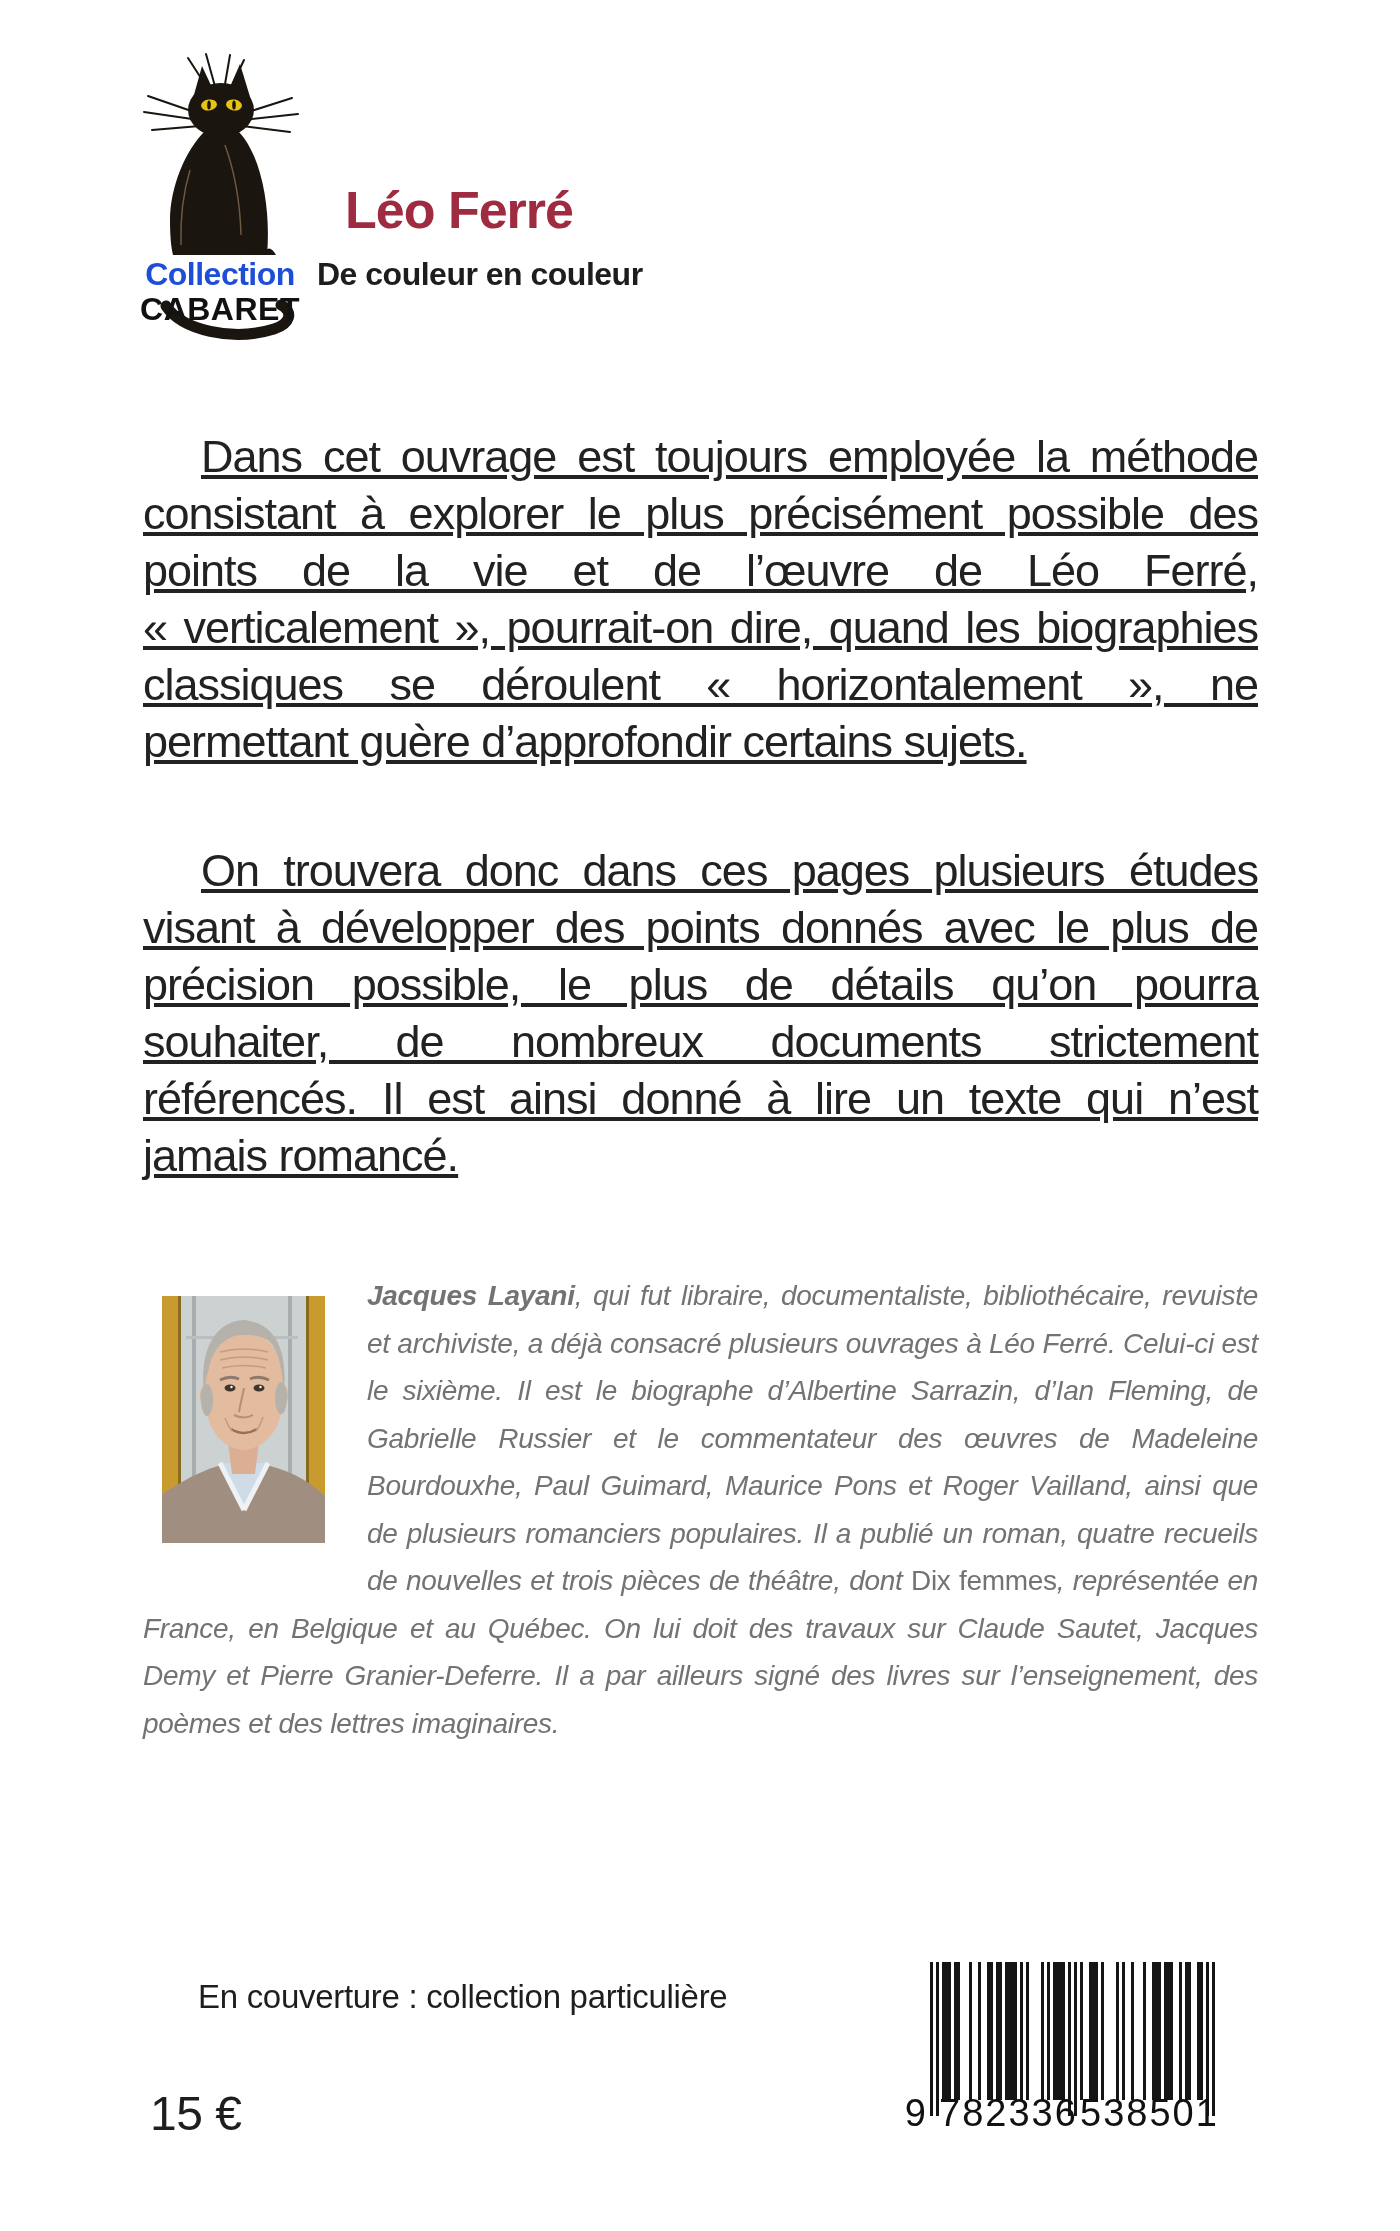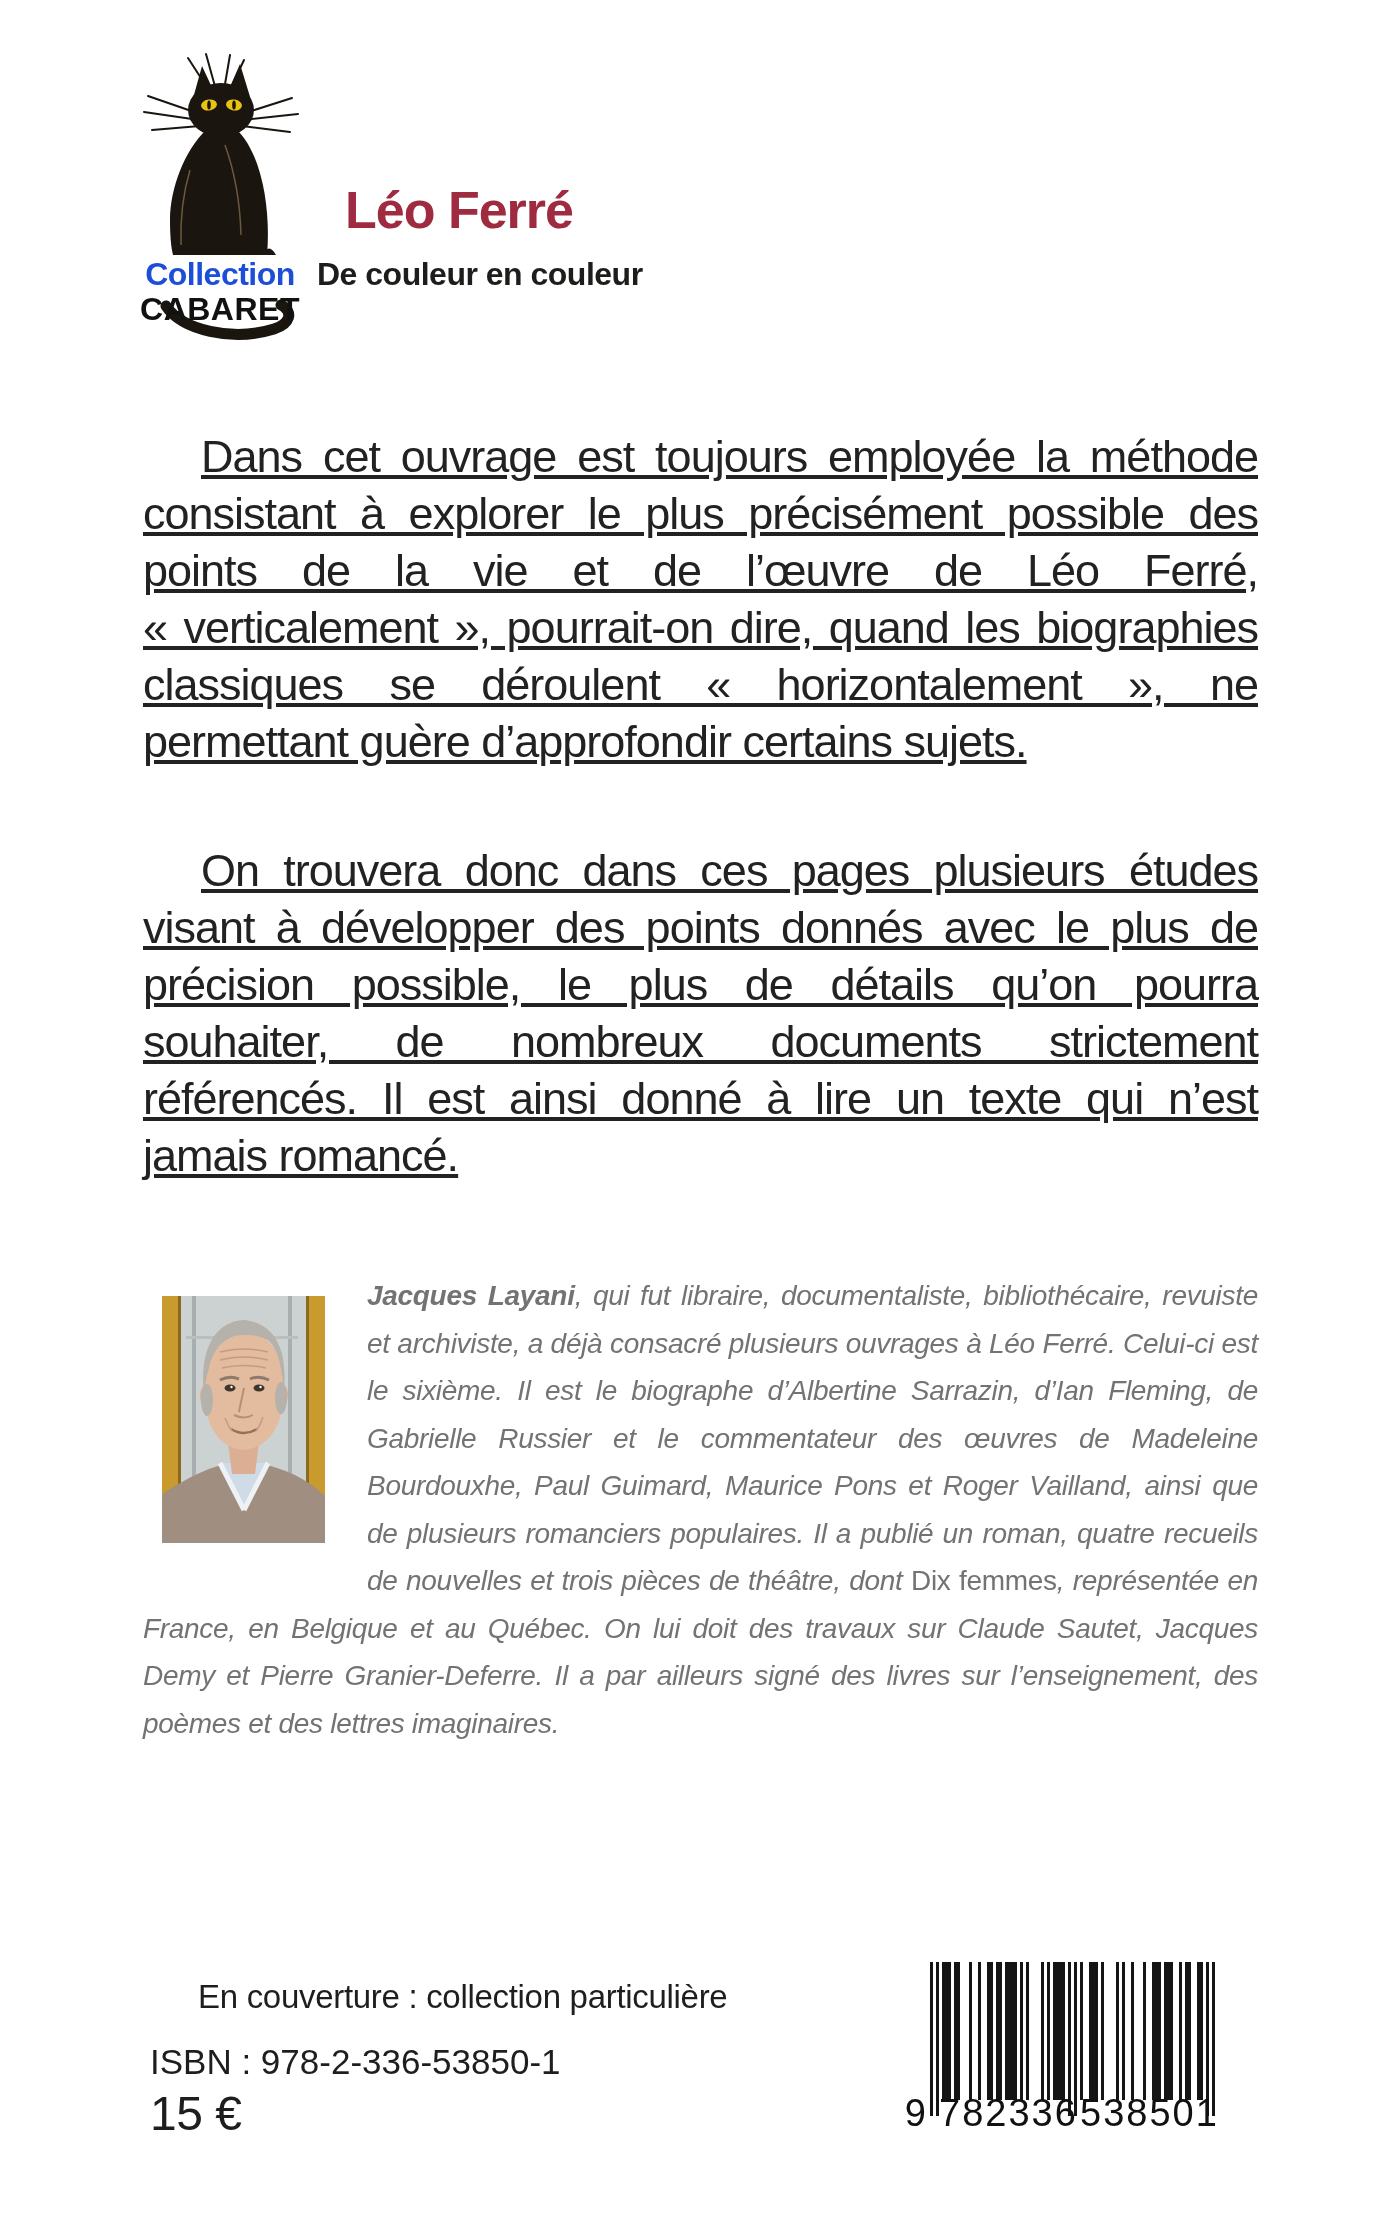--- a/index.html
+++ b/index.html
@@ -164,21 +164,20 @@
         <circle cx="98.5" cy="91" r="1.2" fill="#fff"></circle>
 
         <path d="M82,92 C80,102 78,110 77,116 M72,119 Q82,124 91,119" stroke="#b98e72" stroke-width="2" fill="none"></path>
         <path d="M69,133 Q82,141 95,133" stroke="#9b6e58" stroke-width="2.5" fill="none"></path>
         <path d="M63,122 Q66,130 70,135 M101,121 Q98,130 94,135" stroke="#c79a7e" stroke-width="1.5" fill="none"></path>
       </svg>
     </span><span class="bio-name">Jacques Layani</span><span>, qui fut libraire, documentaliste, bibliothécaire, revuiste et archiviste, a déjà consacré plusieurs ouvrages à Léo Ferré. Celui-ci est le sixième. Il est le biographe d’Albertine Sarrazin, d’Ian Fleming, de Gabrielle Russier et le commentateur des œuvres de Madeleine Bourdouxhe, Paul Guimard, Maurice Pons et Roger Vailland, ainsi que de plusieurs romanciers populaires. Il a publié un roman, quatre recueils de nouvelles et trois pièces de théâtre, dont </span><span class="upright">Dix femmes</span><span>, représentée en France, en Belgique et au Québec. On lui doit des travaux sur Claude Sautet, Jacques Demy et Pierre Granier-Deferre. Il a par ailleurs signé des livres sur l’enseignement, des poèmes et des lettres imaginaires.</span>
   </div>
 
   <div class="credit">En couverture : collection particulière</div>
-  <div class="isbn">ISBN : 978-2-336-53850-1</div>
   <div class="price">15 €</div>
 
   <div class="barcode">
     <svg id="barcode-svg" width="330" height="172" viewBox="0 0 330 172">
         <rect x="30" y="2" width="3" height="154" fill="#151515"></rect>
         <rect x="36" y="2" width="3" height="154" fill="#151515"></rect>
         <rect x="42" y="2" width="3" height="138" fill="#151515"></rect>
         <rect x="45" y="2" width="3" height="138" fill="#151515"></rect>
         <rect x="48" y="2" width="3" height="138" fill="#151515"></rect>
         <rect x="54" y="2" width="3" height="138" fill="#151515"></rect>

